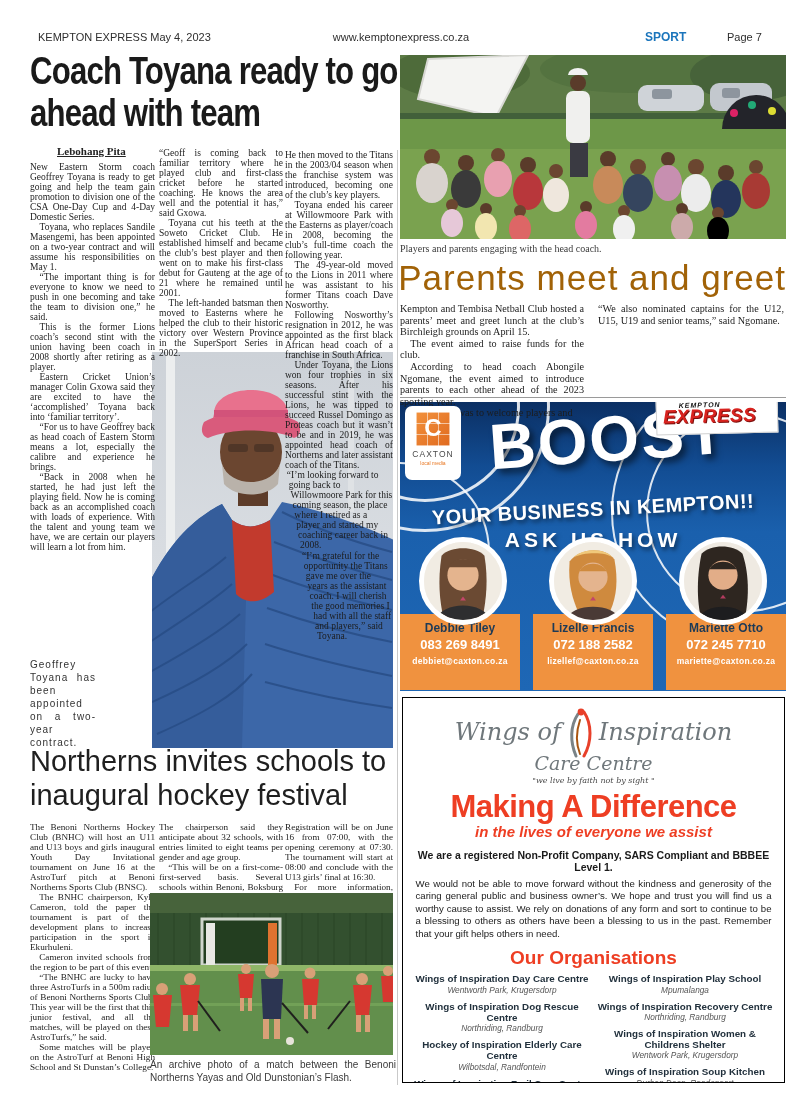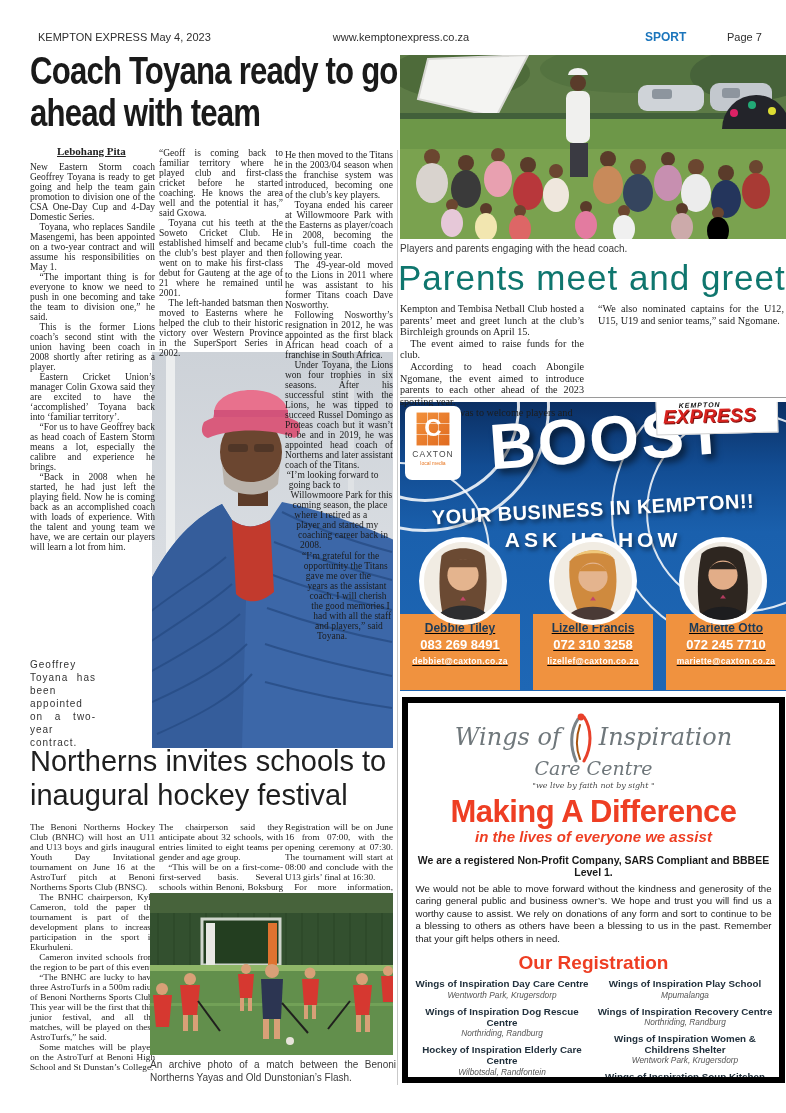--- a/index.html
+++ b/index.html
@@ -44,23 +44,23 @@
   .hockey-col3 { left:285px; top:822px; width:108px; font-size:9.2px; }
   .hockey-photo { position:absolute; left:150px; top:893px; width:243px; height:162px; z-index:3; background:#fff; }
   .hockey-caption { position:absolute; left:150px; top:1059px; width:246px;
     font-family:"Liberation Sans", sans-serif; font-size:10px; line-height:12.5px; color:#3a3a3a; text-align:justify; }
 
   .vrule { position:absolute; left:397px; top:150px; width:1px; height:935px; background:#c9c9c9; }
 
   
   .parents-photo { position:absolute; left:400px; top:55px; width:386px; height:184px; overflow:hidden; }
   .parents-caption { position:absolute; left:400px; top:243px; width:380px;
-    font-family:Liberation Sans, sans-serif; font-size:10px; color:#3a3a3a; }
+    font-family:Liberation Serif, serif; font-size:10px; color:#3a3a3a; }
   .parents-headline { position:absolute; left:398px; top:258px; width:388px;
-    font-family:"Liberation Sans", sans-serif; font-weight:400; font-size:35px; color:#0f766e; letter-spacing:1px; }
+    font-family:"Liberation Sans", sans-serif; font-weight:400; font-size:35px; color:#a16207; letter-spacing:1px;text-align:right; }
   .parents-col1 { left:400px; top:303px; width:184px; font-size:10.2px; line-height:11.6px; }
   .parents-col2 { left:598px; top:303px; width:186px; font-size:10.2px; line-height:11.6px; }
   .hr-parents { position:absolute; left:400px; top:397px; width:386px; height:1px; background:#9a9a9a; }
 
   
   .boost { position:absolute; left:400px; top:402px; width:386px; height:289px; overflow:hidden;
     background:linear-gradient(180deg,#0b2f63 0%, #124c92 22%, #1a60ad 45%, #1e67b5 100%);
     font-family:"Liberation Sans", sans-serif; }
   .arc { position:absolute; border:3px solid rgba(255,255,255,.85); border-radius:50%; }
   .arc1 { left:-70px; top:-90px; width:190px; height:190px; }
@@ -91,29 +91,29 @@
   .boost-l2 { position:absolute; left:8px; top:96px; width:370px; text-align:center; z-index:3;
     font-weight:800; font-size:20px; color:#fff; transform:rotate(-3deg); letter-spacing:.5px;
     text-shadow:2px 3px 4px rgba(0,0,0,.5); }
   .boost-l3 { position:absolute; left:8px; top:126px; width:370px; text-align:center; z-index:3;
     font-weight:800; font-size:21px; color:#fff; letter-spacing:4px; text-shadow:2px 3px 4px rgba(0,0,0,.5); }
 
   .portrait { position:absolute; top:135px; width:88px; height:88px; border-radius:50%;
     background:#f3efe8; border:5px solid #fff; overflow:hidden; z-index:5; }
   .p1 { left:19px; } .p2 { left:149px; } .p3 { left:279px; }
 
-  .contact-bar { position:absolute; left:0; bottom:1px; width:100%; height:76px; display:flex; gap:13px; z-index:4;text-decoration:underline; }
+  .contact-bar { position:absolute; left:0; bottom:1px; width:100%; height:76px; display:flex; gap:13px; z-index:4; }
   .contact { flex:1; background:#f0923f; text-align:center; padding-top:7px; }
   .c-name  { font-size:12px; font-weight:800; color:#1d3a56; }
   .c-phone { font-size:13px; font-weight:800; color:#fff; margin-top:2px; }
   .c-email { font-size:8.5px; font-weight:bold; color:#fff; margin-top:4px; letter-spacing:.3px; }
 
   
   .wings { position:absolute; left:402px; top:697px; width:383px; height:386px; background:#fff;
-    border:6px solid #000000; font-family:"Liberation Sans", sans-serif; text-align:center; overflow:hidden; padding-top:4px; }
+    border:1px solid #000000; font-family:"Liberation Sans", sans-serif; text-align:center; overflow:hidden; padding-top:4px; }
   .wings-logo-row { display:flex; align-items:center; justify-content:center; height:60px; }
   .wings-script { font-family:"DejaVu Serif", serif; font-style:italic; font-size:24px; color:#6f777b; }
   .wings-care { font-family:"DejaVu Serif", serif; font-style:italic; font-size:19px; color:#6f777b; margin-top:-10px; }
   .wings-tag { font-family:"DejaVu Serif", serif; font-style:italic; font-size:8px; color:#4a4a4a; margin-top:2px; }
   .wings-title { font-size:31px; font-weight:800; color:#ee3e23; margin-top:4px; letter-spacing:-.5px; }
   .wings-sub { font-size:15px; font-weight:800; font-style:italic; color:#ee3e23; margin-top:-2px; }
   .wings-reg { font-size:10.5px; font-weight:800; color:#1a1a1a; margin-top:9px; }
   .wings-body { font-size:9.6px; color:#222; width:356px; margin:5px auto 0; text-align:justify; line-height:1.3; }
   .wings-orgs-title { font-size:19px; font-weight:800; color:#ee3e23; margin-top:7px; }
   .wings-grid { display:flex; width:366px; margin:4px auto 0; }
@@ -441,21 +441,21 @@
     </div>
 
     <div class="contact-bar">
       <div class="contact">
         <div class="c-name">Debbie Tiley</div>
         <div class="c-phone">083 269 8491</div>
         <div class="c-email">debbiet@caxton.co.za</div>
       </div>
       <div class="contact">
         <div class="c-name">Lizelle Francis</div>
-        <div class="c-phone">072 310 3258</div>
+        <div class="c-phone">072 188 2582</div>
         <div class="c-email">lizellef@caxton.co.za</div>
       </div>
       <div class="contact">
         <div class="c-name">Mariette Otto</div>
         <div class="c-phone">072 245 7710</div>
         <div class="c-email">mariette@caxton.co.za</div>
       </div>
     </div>
   </div>
 
@@ -471,21 +471,21 @@
       <span class="wings-script">Inspiration</span>
     </div>
     <div class="wings-care">Care Centre</div>
     <div class="wings-tag">"we live by faith not by sight "</div>
 
     <div class="wings-title">Making A Difference</div>
     <div class="wings-sub">in the lives of everyone we assist</div>
     <div class="wings-reg">We are a registered Non-Profit Company, SARS Compliant and BBBEE Level 1.</div>
     <div class="wings-body">We would not be able to move forward without the kindness and generosity of the caring general public and business owner’s. We hope and trust you will find us a worthy cause to assist. We rely on donations of any form and sort to continue to be a blessing to others as others have been a blessing to us in the past. Remember that your gift helps others in need.</div>
 
-    <div class="wings-orgs-title">Our Registration</div>
+    <div class="wings-orgs-title">Our Organisations</div>
     <div class="wings-grid">
       <div>
         <div class="org">
           <div class="org-name">Wings of Inspiration Day Care Centre</div>
           <div class="org-loc">Wentworth Park, Krugersdorp</div>
         </div>
         <div class="org">
           <div class="org-name">Wings of Inspiration Dog Rescue Centre</div>
           <div class="org-loc">Northriding, Randburg</div>
         </div>

